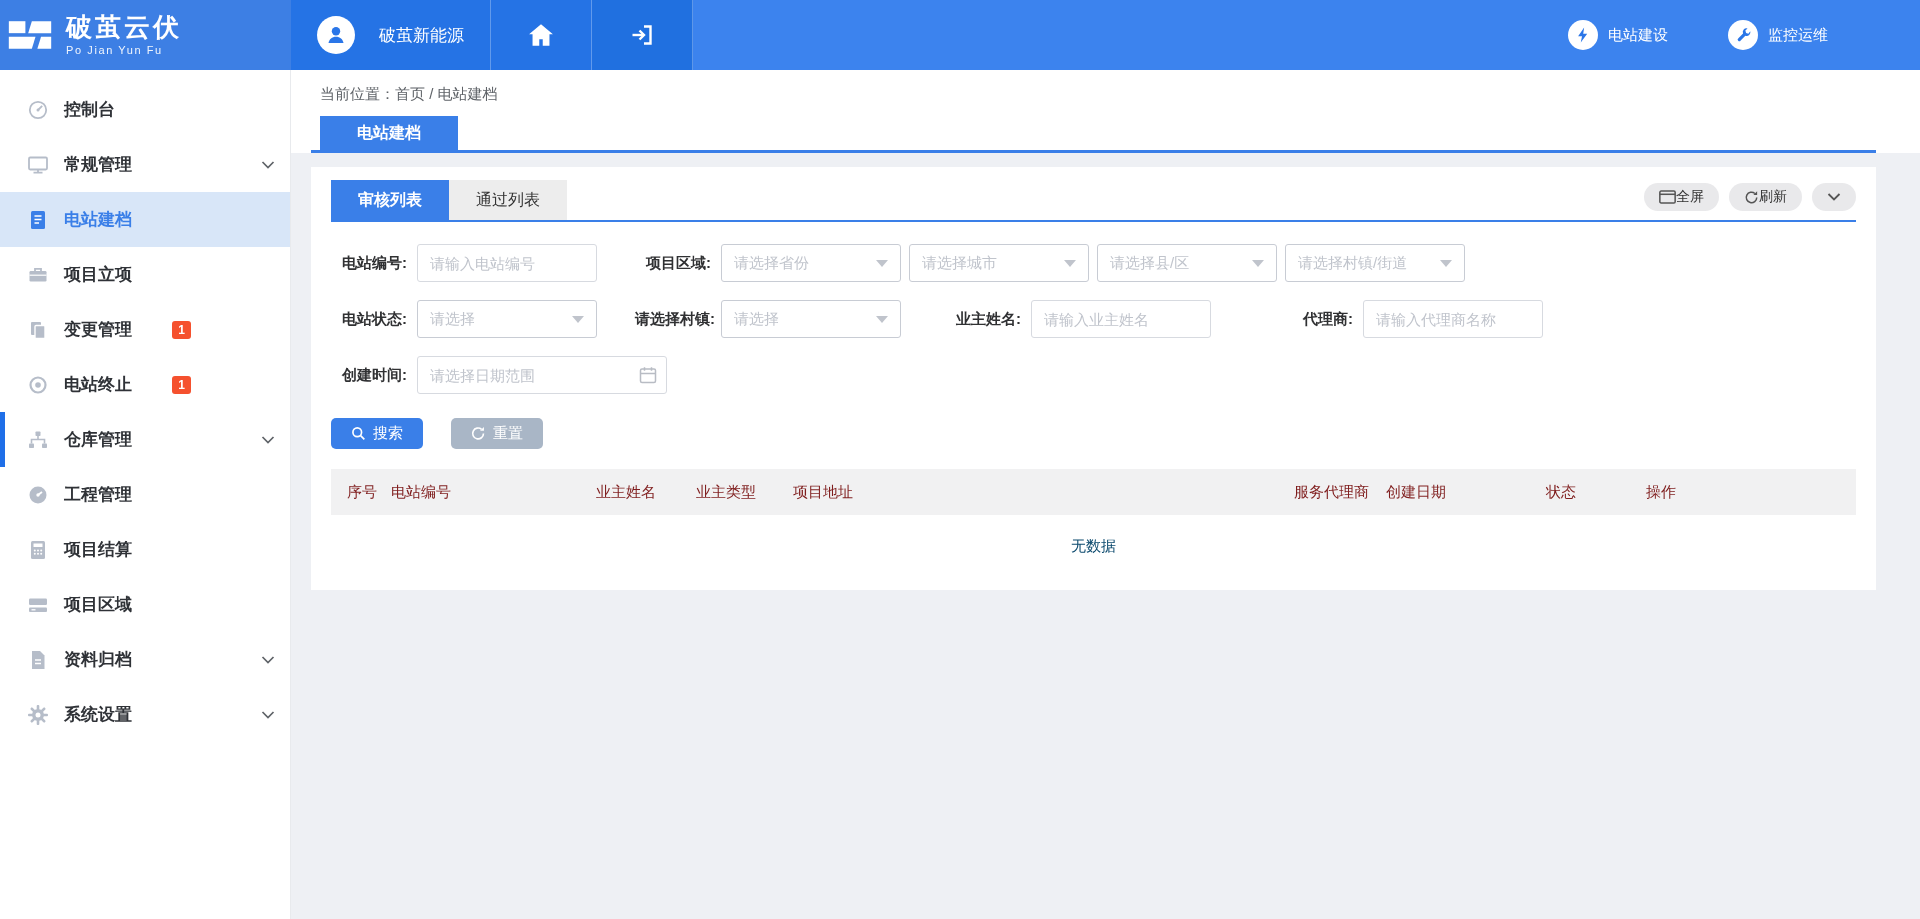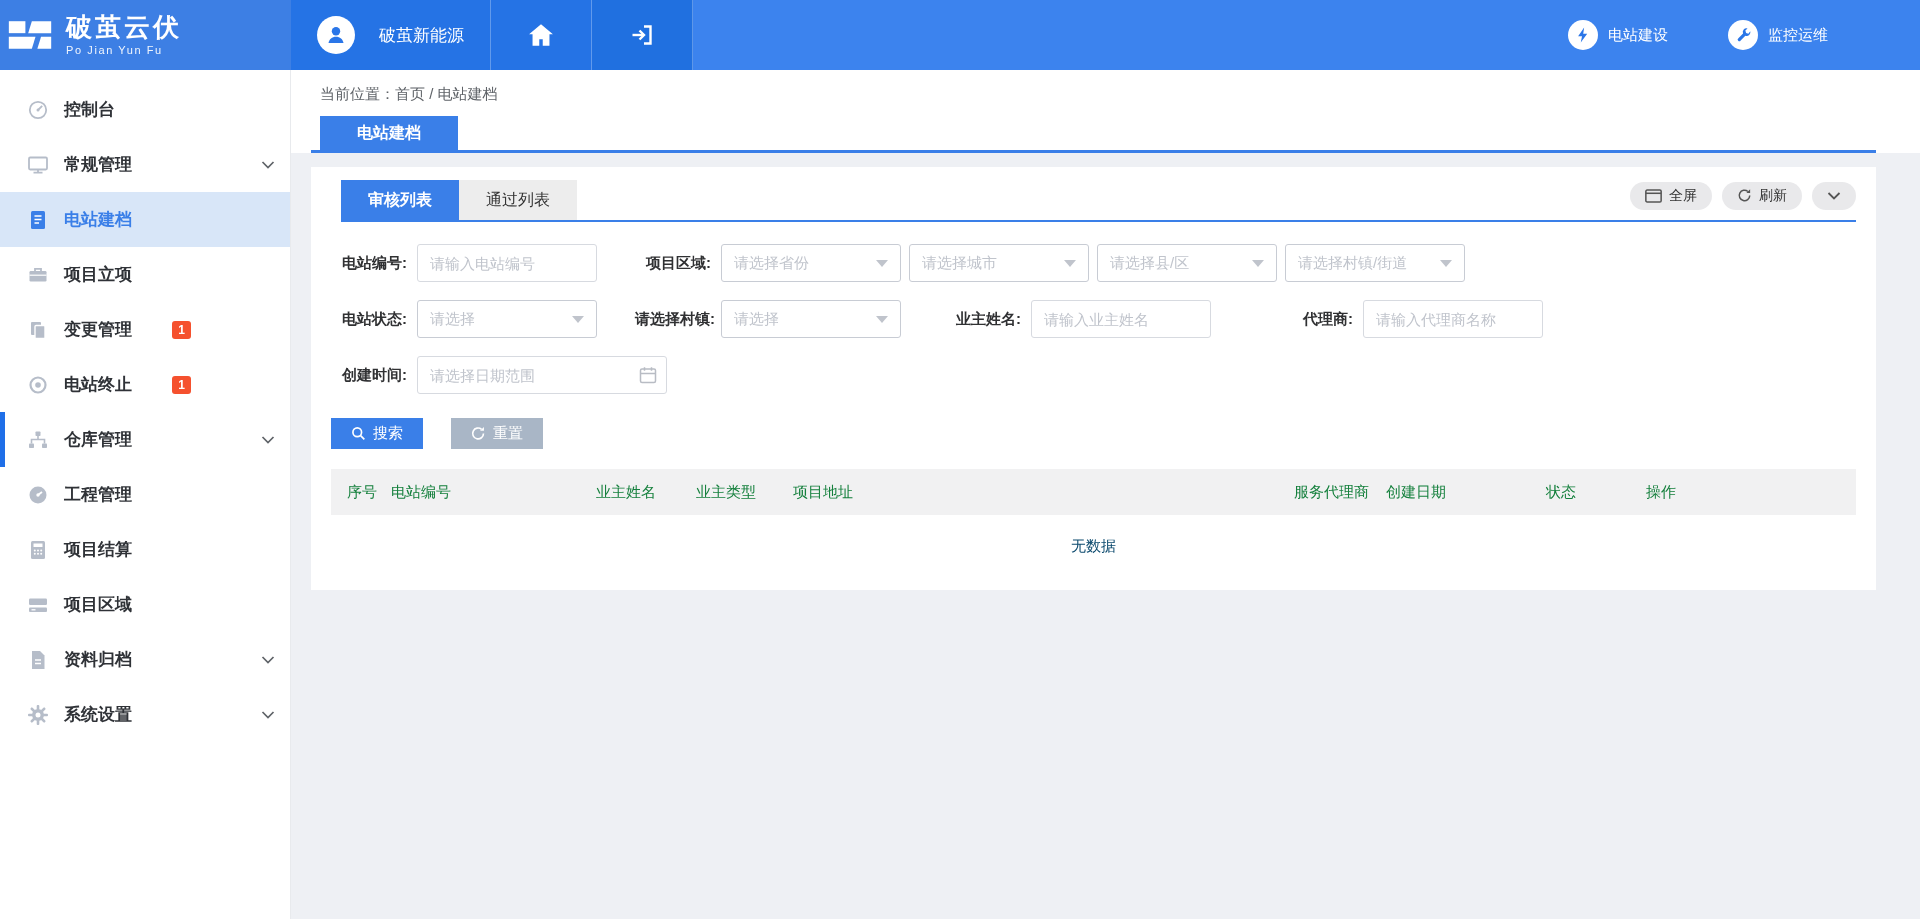--- a/index.html
+++ b/index.html
@@ -40,27 +40,27 @@
   .s-chev { position:absolute; right:15px; top:50%; transform:translateY(-50%); }
   
   .main { flex:1; background:#eef0f4; overflow:hidden; }
   .head-white { background:#fff; }
   .crumb { padding:15px 0 12px 29px; font-size:15px; color:#5f6368; }
   .crumb-home { cursor:pointer; }
   .pagetab-row { margin:0 44px 0 20px; border-bottom:3px solid #3a7fe8; display:flex; padding-left:9px; }
   .pagetab { width:138px; height:34px; background:#3a7fe8; color:#fff; font-size:16px; font-weight:bold;
              display:flex; align-items:center; justify-content:center; cursor:pointer; }
   .panel { margin:14px 44px 0 20px; background:#fff; padding:13px 20px 16px; height:423px; }
-  .panel-head { display:flex; justify-content:space-between; align-items:center; border-bottom:2px solid #3a7fe8;margin-left:10px; }
+  .panel-head { display:flex; justify-content:space-between; align-items:flex-end; border-bottom:2px solid #3a7fe8; }
   .ptabs { display:flex; }
   .ptab { height:40px; min-width:118px; padding:0 26px; display:flex; align-items:center; justify-content:center;
           font-size:16px; background:#ededed; color:#333; cursor:pointer; }
   .ptab.active { background:#3a7fe8; color:#fff; font-weight:bold; }
   .pills { display:flex; align-items:center; gap:10px; padding-bottom:9px; }
-  .pill { height:28px; border-radius:14px; background:#e9e9eb; display:flex; align-items:center; gap:7px;
+  .pill { height:28px; border-radius:14px; background:#e9e9eb; display:flex; align-items:center; 
           padding:0 15px; font-size:14px; color:#333; cursor:pointer; }
   
   .filters { margin-top:22px; font-size:15px; }
   .frow { display:flex; align-items:center; margin-bottom:18px; }
   .fgroup { display:flex; align-items:center; }
   .flabel { width:76px; text-align:right; font-weight:bold; color:#303133; margin-right:10px; white-space:nowrap; flex:none; }
   .ml { margin-left:38px; }
   .ml2 { margin-left:44px; }
   .ml3 { margin-left:66px; }
   input.fin { width:180px; height:38px; border:1px solid #d7dae0; border-radius:3px; padding:0 12px;
@@ -70,27 +70,27 @@
             display:flex; align-items:center; justify-content:space-between; padding:0 12px; cursor:pointer; }
   .select .ph { color:#c0c4cc; }
   .caret { width:0; height:0; border-left:6px solid transparent; border-right:6px solid transparent;
            border-top:7px solid #c0c4cc; }
   .region .select { margin-right:8px; }
   .datewrap { position:relative; width:250px; }
   .datewrap input { width:250px; padding-right:36px; }
   .cal-icon { position:absolute; right:10px; top:10px; pointer-events:none; }
   
   .btn-row { margin-top:24px; display:flex; gap:28px; }
-  .btn { height:31px; border:none; border-radius:0; color:#fff; font-size:15px; display:flex; align-items:center;
+  .btn { height:31px; border:none; border-radius:5px; color:#fff; font-size:15px; display:flex; align-items:center;
          gap:7px; padding:0 20px; cursor:pointer; font-family:inherit; }
   .btn.primary { background:#3a7fe8; }
   .btn.reset { background:#a9b6c6; }
   
   .table { margin-top:20px; }
-  .thead { display:flex; align-items:center; height:46px; background:#f1f1f2; color:#15803d; font-size:15px; padding-left:16px; }
+  .thead { display:flex; align-items:center; height:46px; background:#f1f1f2; color:#7f1d1d; font-size:15px; padding-left:16px; }
   .th { flex:none; }
   .c0{width:44px}.c1{width:205px}.c2{width:100px}.c3{width:97px}.c4{flex:1}.c5{width:92px}.c6{width:160px}.c7{width:100px}.c8{width:210px}
   .empty { height:62px; display:flex; align-items:center; justify-content:center; color:#0c4a6e; font-size:15px; }
 </style>
 </head>
 <body>
 
 <div class="topbar">
   <div class="brand">
     <svg width="46" height="34" viewBox="0 0 50 34">

